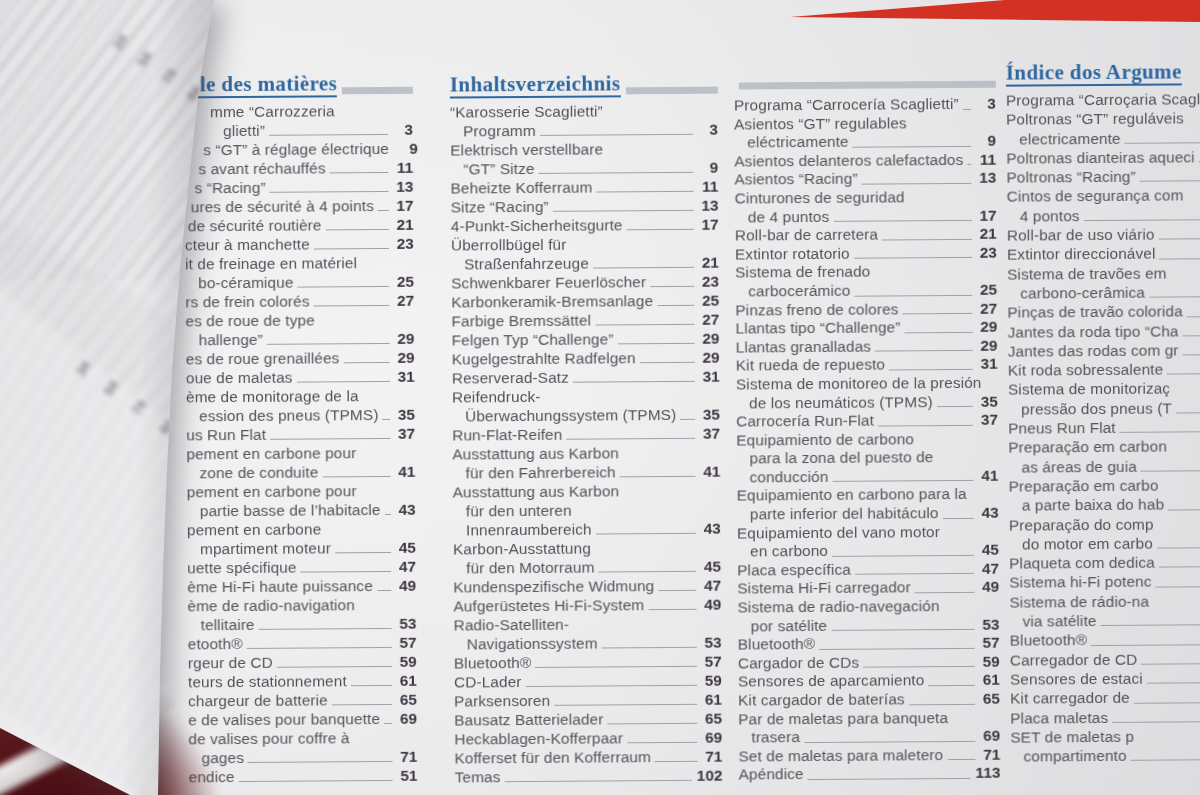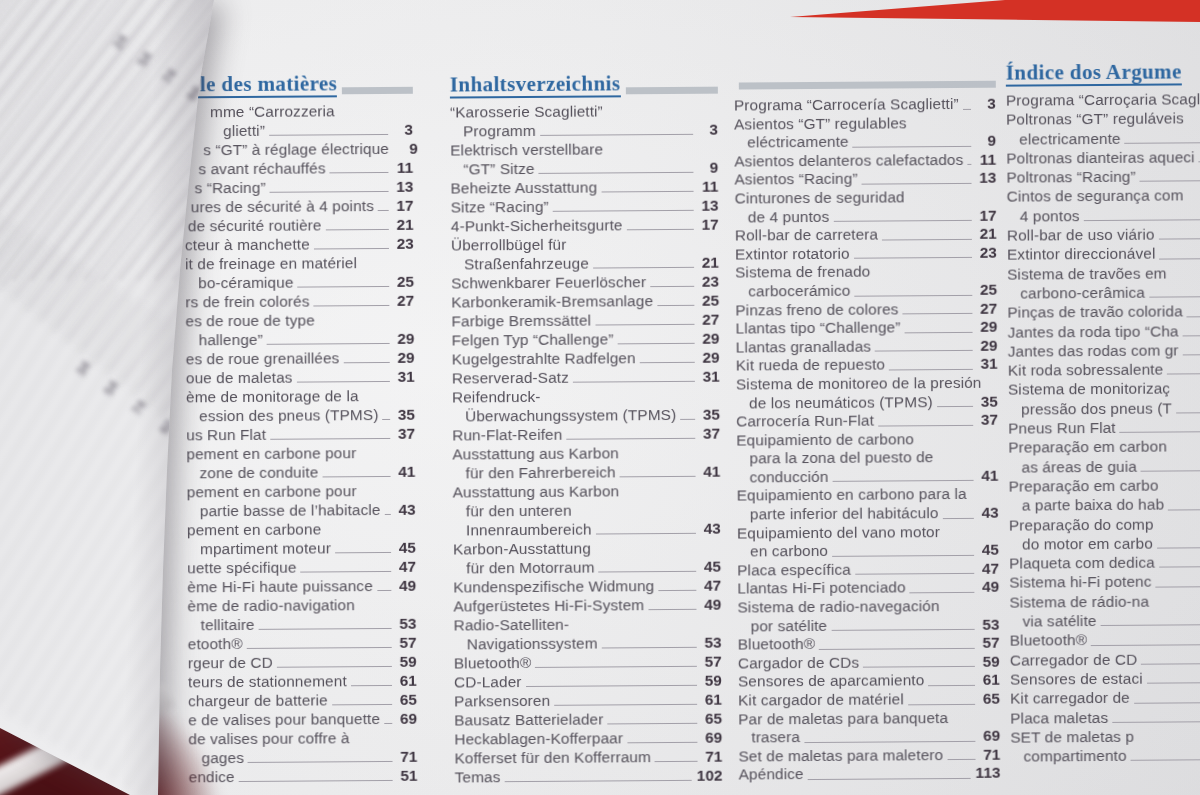--- a/index.html
+++ b/index.html
@@ -310,21 +310,21 @@
           <div class="entry">
             <div class="line">Elektrisch verstellbare</div>
             <div class="line wrap last">
               <span class="txt">“GT” Sitze</span>
               <span class="leader"></span>
               <span class="pg">9</span>
             </div>
           </div>
           <div class="entry">
             <div class="line last">
-              <span class="txt">Beheizte Ausstattung</span>
+              <span class="txt">Beheizte Kofferraum</span>
               <span class="leader"></span>
               <span class="pg">11</span>
             </div>
           </div>
           <div class="entry">
             <div class="line last">
               <span class="txt">Sitze “Racing”</span>
               <span class="leader"></span>
               <span class="pg">13</span>
             </div>
@@ -634,21 +634,21 @@
           </div>
           <div class="entry">
             <div class="line last">
               <span class="txt">Placa específica</span>
               <span class="leader"></span>
               <span class="pg">47</span>
             </div>
           </div>
           <div class="entry">
             <div class="line last">
-              <span class="txt">Llantas Hi-Fi potenciado</span>
+              <span class="txt">Sistema Hi-Fi carregador</span>
               <span class="leader"></span>
               <span class="pg">49</span>
             </div>
           </div>
           <div class="entry">
             <div class="line">Sistema de radio-navegación</div>
             <div class="line wrap last">
               <span class="txt">por satélite</span>
               <span class="leader"></span>
               <span class="pg">53</span>
@@ -670,21 +670,21 @@
           </div>
           <div class="entry">
             <div class="line last">
               <span class="txt">Sensores de aparcamiento</span>
               <span class="leader"></span>
               <span class="pg">61</span>
             </div>
           </div>
           <div class="entry">
             <div class="line last">
-              <span class="txt">Kit cargador de matériel</span>
+              <span class="txt">Kit cargador de baterías</span>
               <span class="leader"></span>
               <span class="pg">65</span>
             </div>
           </div>
           <div class="entry">
             <div class="line">Par de maletas para banqueta</div>
             <div class="line wrap last">
               <span class="txt">trasera</span>
               <span class="leader"></span>
               <span class="pg">69</span>

